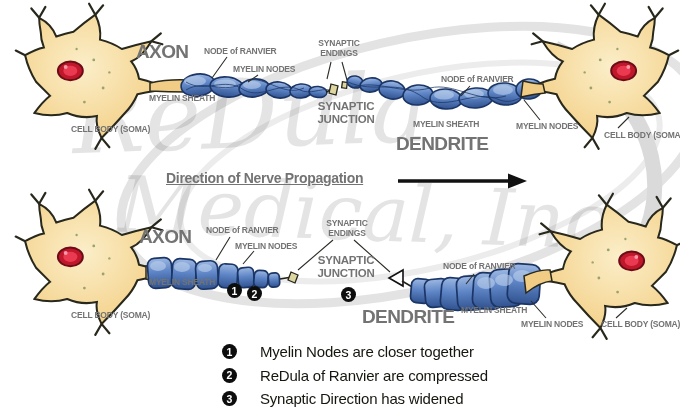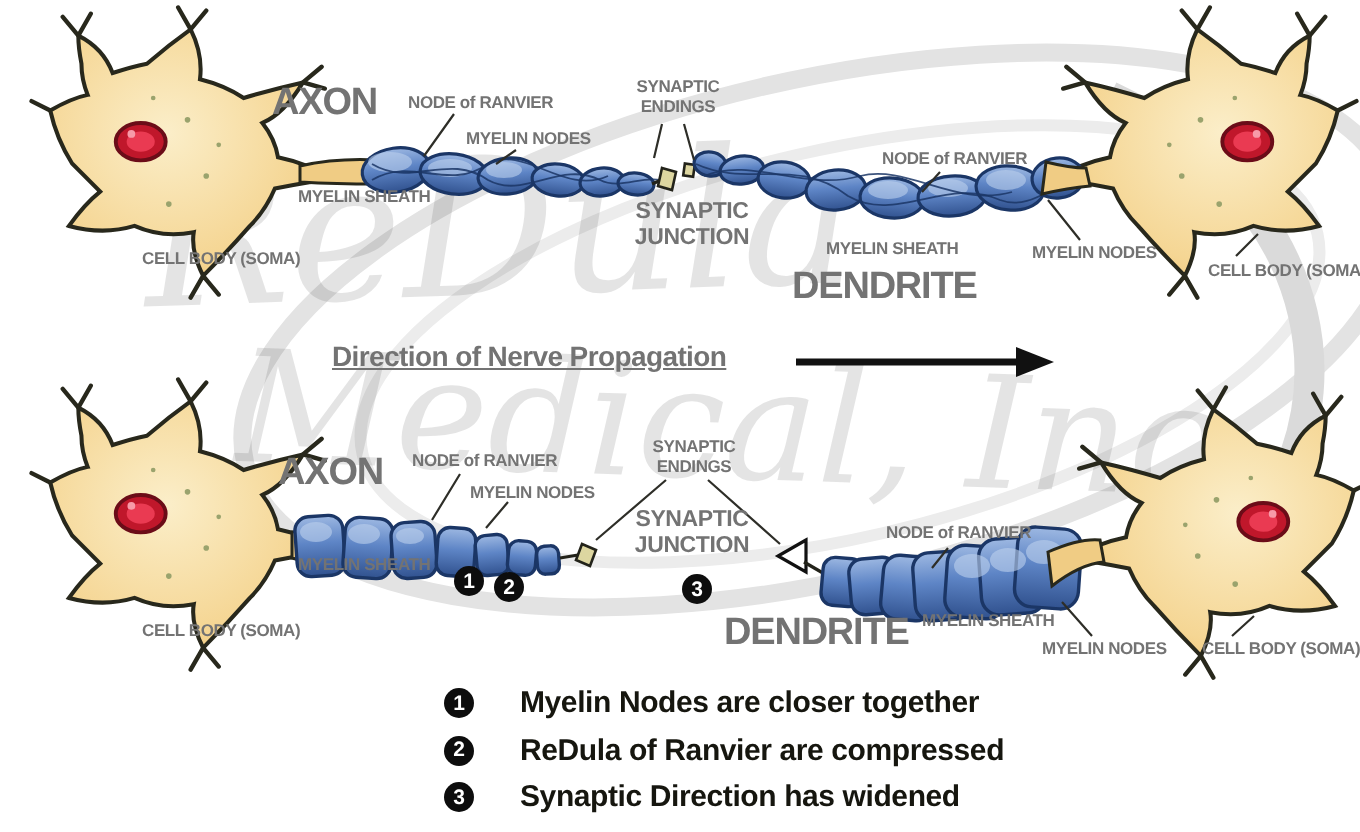--- a/index.html
+++ b/index.html
@@ -21,21 +21,21 @@
   .dir{font-size:14px;letter-spacing:-0.3px;text-decoration:underline;}
   .badge{position:absolute;z-index:4;width:15px;height:15px;border-radius:50%;
          background:#0d0d0d;color:#fff;font-size:10.5px;font-weight:700;
          display:flex;align-items:center;justify-content:center;}
   .m1{left:227px;top:283px;} .m2{left:247px;top:286px;} .m3{left:341px;top:287px;}
   .legend{position:absolute;left:222px;top:343px;z-index:3;}
   .legend-row{display:flex;align-items:center;margin-bottom:6.5px;}
   .legend-badge{width:15px;height:15px;border-radius:50%;background:#0d0d0d;color:#fff;
                 font-size:10.5px;font-weight:700;display:flex;align-items:center;
                 justify-content:center;flex:0 0 15px;}
-  .legend-text{font-size:15px;font-weight:700;color:#16160f;margin-left:23px;
+  .legend-text{font-size:15px;font-weight:400;color:#16160f;margin-left:23px;
                letter-spacing:-0.2px;white-space:nowrap;}
   
   .l-axon-t{left:136px;top:41px;} .l-nor-tl{left:204px;top:46px;}
   .l-mn-tl{left:233px;top:64px;}  .l-ms-tl{left:149px;top:93px;}
   .l-cb-tl{left:71px;top:124px;}  .l-se-t{left:314px;top:38px;width:50px;}
   .l-sj-t{left:312px;top:100px;width:68px;}
   .l-nor-tr{left:441px;top:74px;} .l-ms-tr{left:413px;top:119px;}
   .l-den-t{left:396px;top:133px;} .l-mn-tr{left:516px;top:121px;}
   .l-cb-tr{left:604px;top:130px;}
   .l-dir{left:166px;top:170px;}

